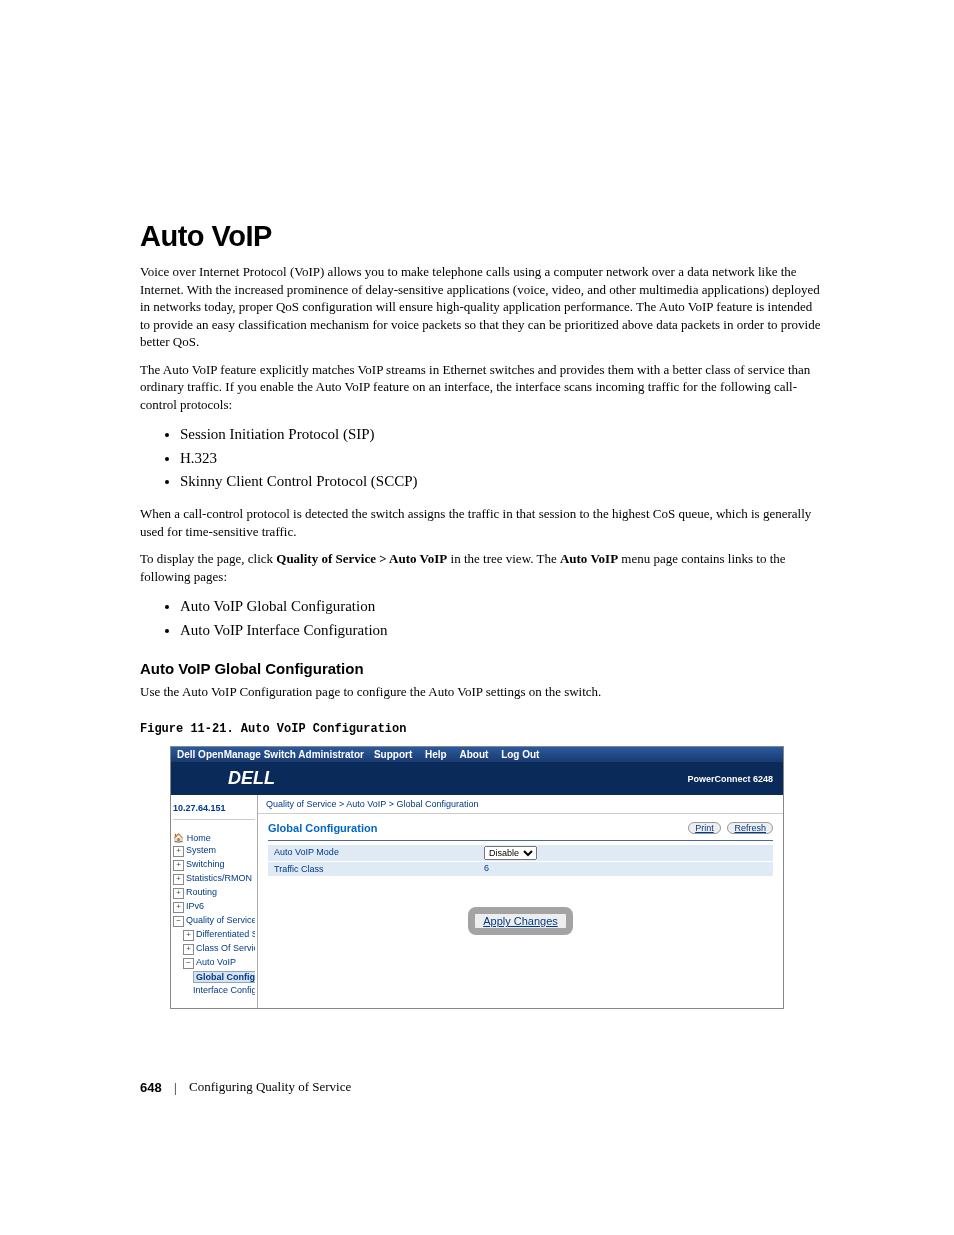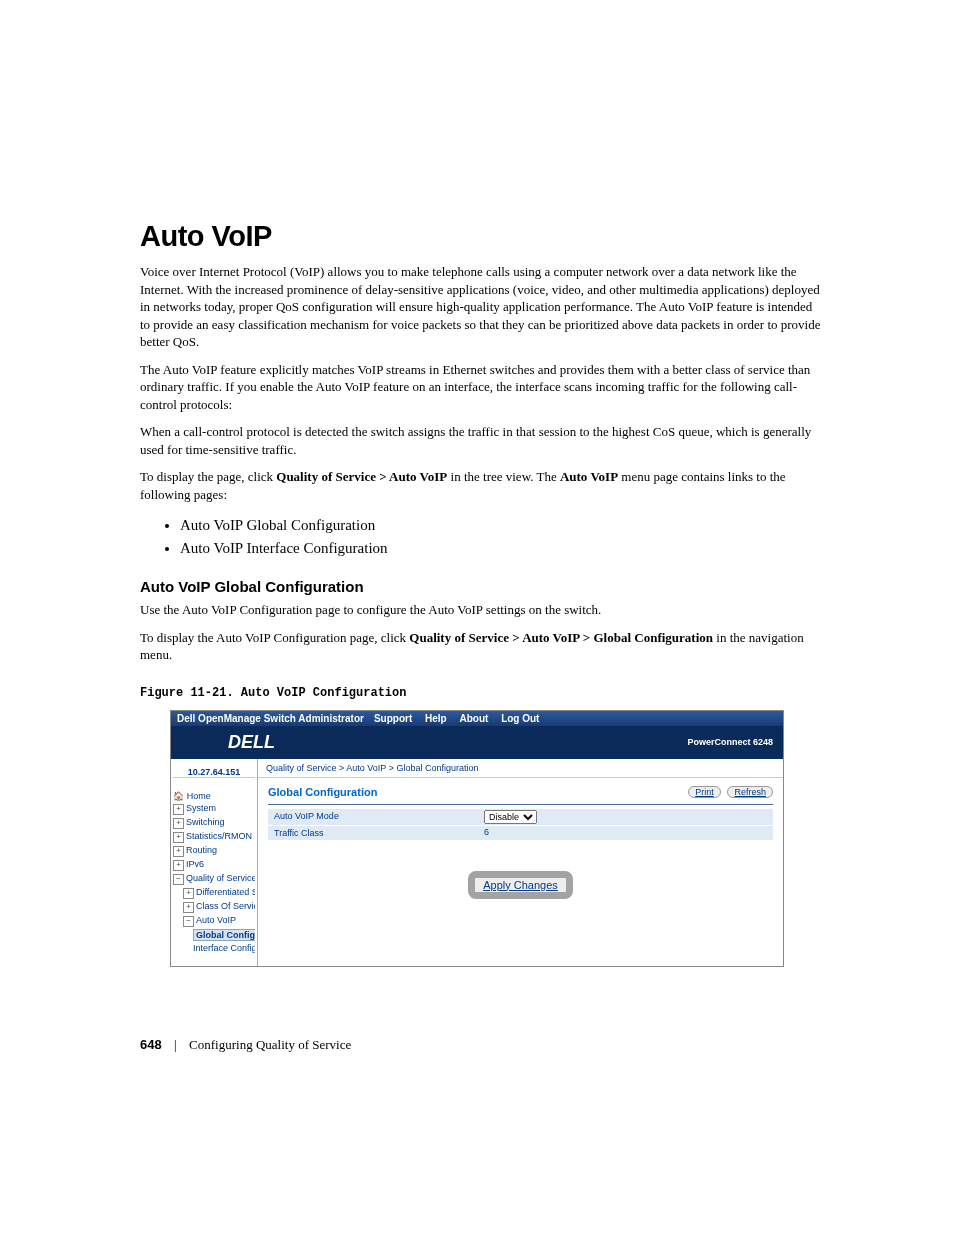--- a/index.html
+++ b/index.html
@@ -96,24 +96,24 @@
   }
   .sidebar {
     width: 82px;
     background: #fff;
     border-right: 1px solid #aaa;
     padding: 4px 2px 12px 2px;
     font-size: 9px;
     color: #003a8a;
   }
   .ip {
-    text-align: center;
-    font-weight: bold;
-    color: #003a8a;
-    padding: 4px 0 0 0;
+    text-align: left;
+    font-weight: bold;
+    color: #003a8a;
+    padding: 4px 0 6px 0;
     border-bottom: 1px solid #ccc;
     margin-bottom: 12px;
     font-size:9px;
   }
   .tree-item {
     padding: 1px 0;
     color: #003a8a;
     white-space: nowrap;
     overflow: hidden;
   }
@@ -226,39 +226,41 @@
 </head>
 <body>
 
 <div class="page">
 
   <h1>Auto VoIP</h1>
 
   <p>Voice over Internet Protocol (VoIP) allows you to make telephone calls using a computer network over a data network like the Internet. With the increased prominence of delay-sensitive applications (voice, video, and other multimedia applications) deployed in networks today, proper QoS configuration will ensure high-quality application performance. The Auto VoIP feature is intended to provide an easy classification mechanism for voice packets so that they can be prioritized above data packets in order to provide better QoS.</p>
   <p>The Auto VoIP feature explicitly matches VoIP streams in Ethernet switches and provides them with a better class of service than ordinary traffic. If you enable the Auto VoIP feature on an interface, the interface scans incoming traffic for the following call-control protocols:</p>
 
+  <ul>
+    <li>Session Initiation Protocol (SIP)</li>
+    <li>H.323</li>
+    <li>Skinny Client Control Protocol (SCCP)</li>
+  </ul>
 
   <p>When a call-control protocol is detected the switch assigns the traffic in that session to the highest CoS queue, which is generally used for time-sensitive traffic.</p>
 
   <p class="navpath-inline">
     <span>To display the page, click </span><b>Quality of Service &gt; Auto VoIP</b><span> in the tree view. The </span><b>Auto VoIP</b><span> menu page contains links to the following pages:</span>
   </p>
 
   <ul>
     <li>Auto VoIP Global Configuration</li>
     <li>Auto VoIP Interface Configuration</li>
   </ul>
 
   <h2>Auto VoIP Global Configuration</h2>
 
   <p>Use the Auto VoIP Configuration page to configure the Auto VoIP settings on the switch.</p>
 
-  <p class="navpath-inline">
-    <span>To display the Auto VoIP Configuration page, click </span><b>Quality of Service &gt; Auto VoIP &gt; Global Configuration</b><span> in the navigation menu.</span>
-  </p>
 
   <div class="fig-caption">Figure 11-21.    Auto VoIP Configuration</div>
 
   <div class="screenshot">
     <div class="titlebar">
       <span>Dell OpenManage Switch Administrator</span>
       <span class="titlebar-links">
         <span>Support</span>
         <span>Help</span>
         <span>About</span>

